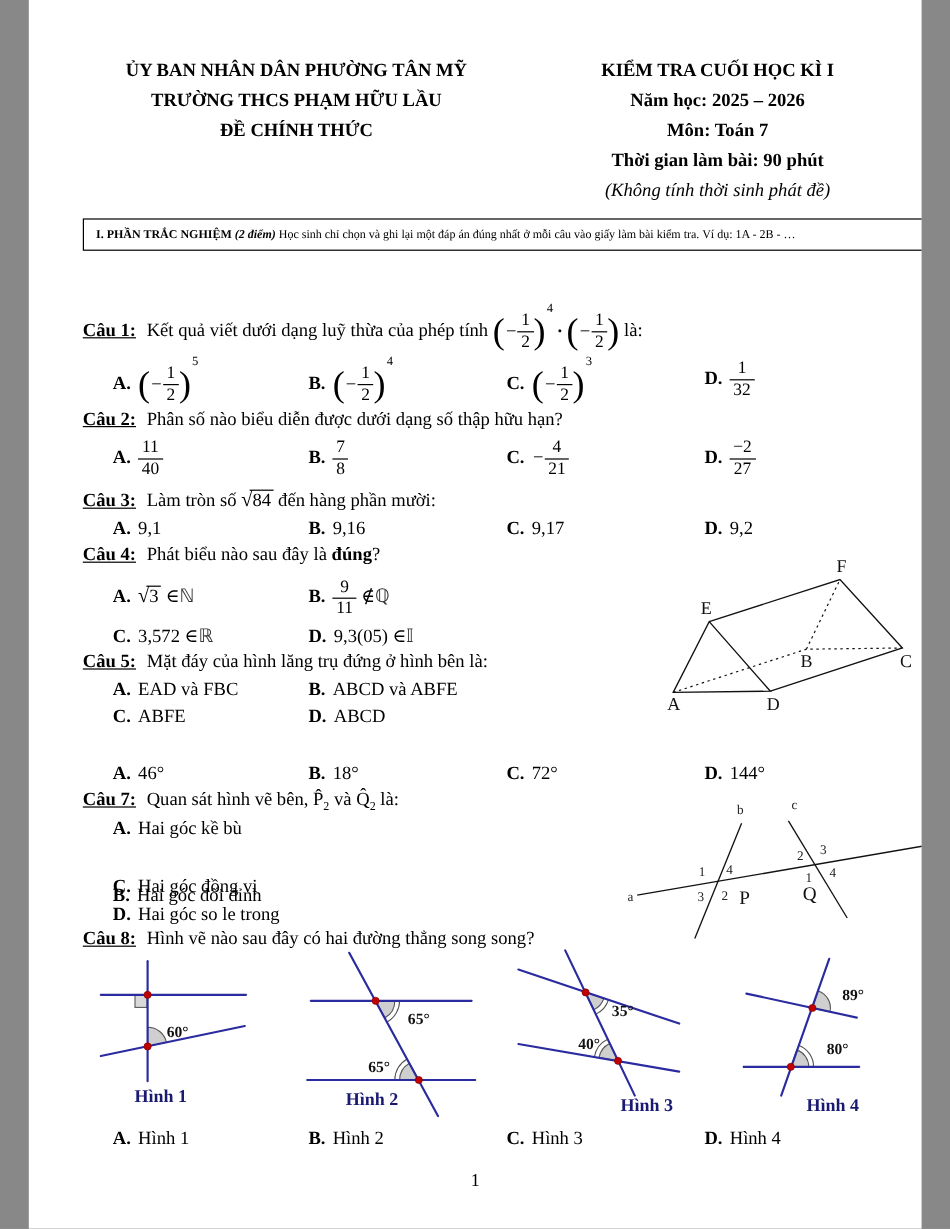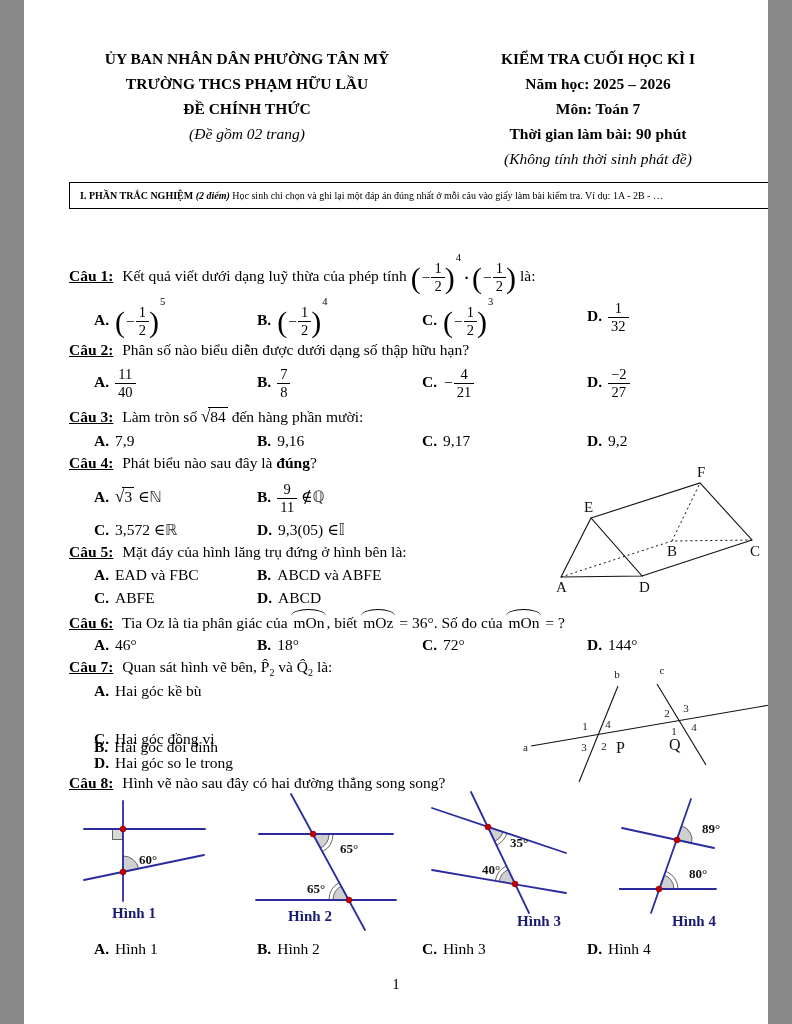--- a/index.html
+++ b/index.html
@@ -58,21 +58,20 @@
 </style>
 </head>
 <body>
 
 <div id="page">
 
   <div id="hleft" class="hcol">
     <div class="b">ỦY BAN NHÂN DÂN PHƯỜNG TÂN MỸ</div>
     <div class="b">TRƯỜNG THCS PHẠM HỮU LẦU</div>
     <div class="b">ĐỀ CHÍNH THỨC</div>
-    <div class="i">(Đề gồm 02 trang)</div>
   </div>
   <div id="hright" class="hcol">
     <div class="b">KIỂM TRA CUỐI HỌC KÌ I</div>
     <div class="b">Năm học: 2025 – 2026</div>
     <div class="b">Môn: Toán 7</div>
     <div class="b">Thời gian làm bài: 90 phút</div>
     <div class="i">(Không tính thời sinh phát đề)</div>
   </div>
 
   <div id="secbox">
@@ -105,21 +104,21 @@
     <div class="opt c4"><b class="k">D.</b><span class="frac"><span class="fn">−2</span><span class="fd">27</span></span></div>
   </div>
 
   <div class="qline" style="top:407px;">
     <span class="qlabel">Câu 3:</span>
     <span>Làm tròn số</span>
     <span class="sqrt"><span class="rs">√</span><span class="rc">84</span></span>
     <span>đến hàng phần mười:</span>
   </div>
   <div class="row" style="top:432px;">
-    <div class="opt c1"><b class="k">A.</b><span>7,9</span></div>
+    <div class="opt c1"><b class="k">A.</b><span>9,1</span></div>
     <div class="opt c2"><b class="k">B.</b><span>9,16</span></div>
     <div class="opt c3"><b class="k">C.</b><span>9,17</span></div>
     <div class="opt c4"><b class="k">D.</b><span>9,2</span></div>
   </div>
 
   <div class="qline" style="top:454px;">
     <span class="qlabel">Câu 4:</span>
     <span>Phát biểu nào sau đây là</span>
     <span class="boldw">đúng</span><span>?</span>
   </div>
@@ -150,29 +149,20 @@
   </div>
   <div class="row" style="top:566px;">
     <div class="opt c1"><b class="k">A.</b><span>EAD và FBC</span></div>
     <div class="opt c2"><b class="k">B.</b><span>ABCD và ABFE</span></div>
   </div>
   <div class="row" style="top:589px;">
     <div class="opt c1"><b class="k">C.</b><span>ABFE</span></div>
     <div class="opt c2"><b class="k">D.</b><span>ABCD</span></div>
   </div>
 
-  <div class="qline" style="top:612px;">
-    <span class="qlabel">Câu 6:</span>
-    <span>Tia Oz là tia phân giác của</span>
-    <span class="archat">mOn</span><span>, biết</span>
-    <span class="archat">mOz</span>
-    <span>= 36°. Số đo của</span>
-    <span class="archat">mOn</span>
-    <span>= ?</span>
-  </div>
   <div class="row" style="top:636px;">
     <div class="opt c1"><b class="k">A.</b><span>46°</span></div>
     <div class="opt c2"><b class="k">B.</b><span>18°</span></div>
     <div class="opt c3"><b class="k">C.</b><span>72°</span></div>
     <div class="opt c4"><b class="k">D.</b><span>144°</span></div>
   </div>
 
   <div class="qline" style="top:658px;">
     <span class="qlabel">Câu 7:</span>
     <span>Quan sát hình vẽ bên,</span>

